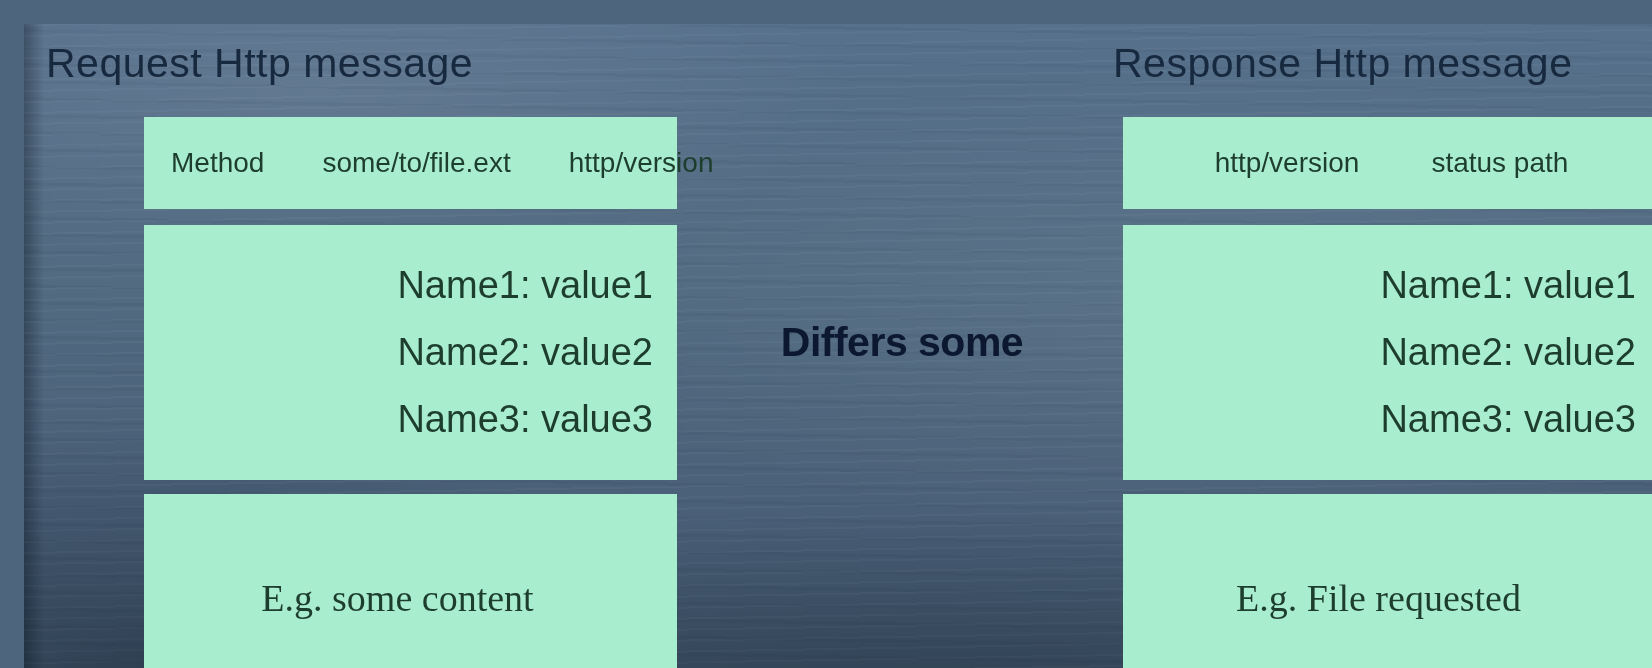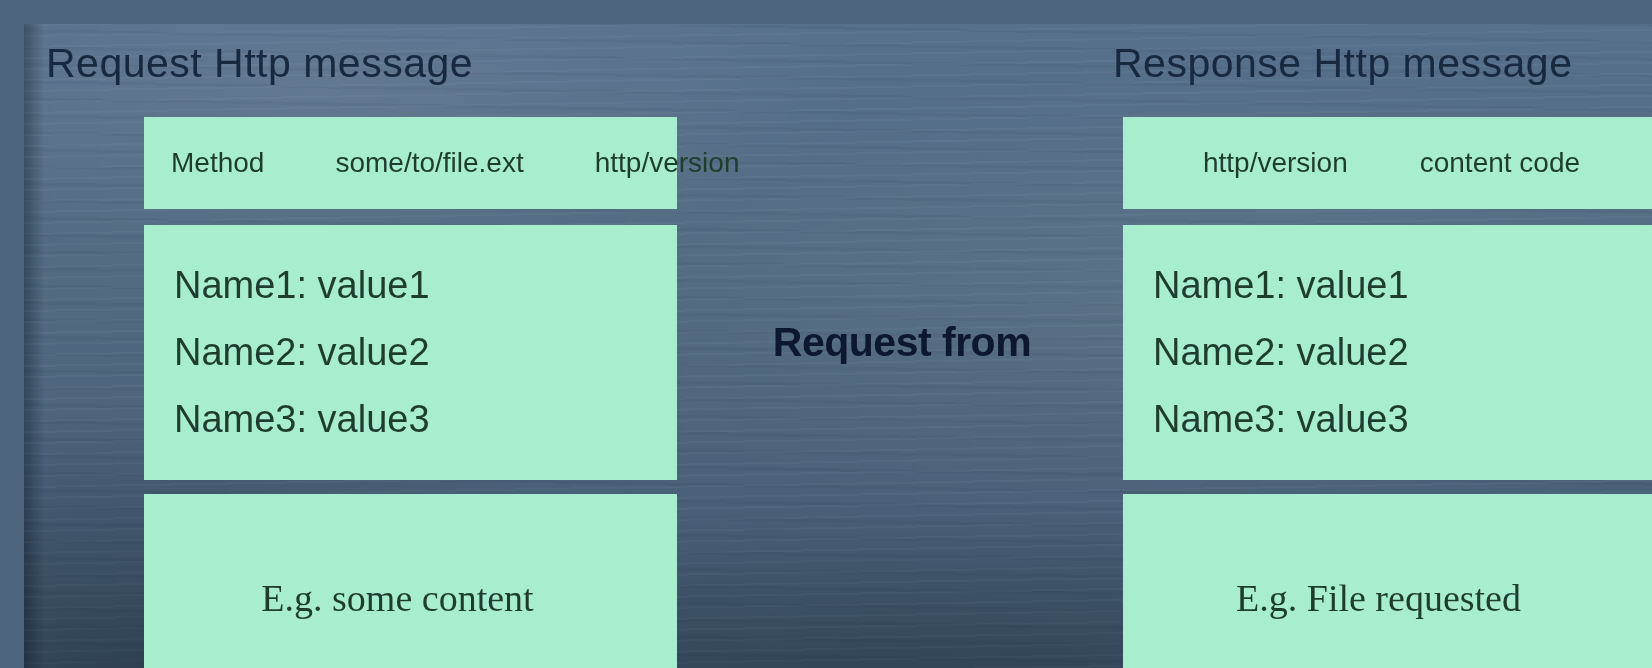--- a/index.html
+++ b/index.html
@@ -41,32 +41,33 @@
     left: 0;
     width: 100%;
     background: var(--box-fill, #a9edcf);
     color: var(--box-text, #1e3e2d);
     display: flex;
   }
   .box.start-line {
     top: 93px; height: 92px;
     align-items: center;
     font-size: 28px;
-    gap: 47px;
+    gap: 34px;
   }
   .col.request .box.start-line  { justify-content: flex-start; padding-left: 15px; }
   .col.response .box.start-line { justify-content: center; gap: 48px; }
 
   .box.headers {
     top: 201px; height: 255px;
     flex-direction: column;
     justify-content: center;
     padding-left: 18px;
     font-size: 38px;
     line-height: 43px;
+    align-items: flex-end;
   }
   .box.body-box {
     top: 470px; height: 208px;
     align-items: center;
     justify-content: center;
     font-size: 38px;
     font-family: Liberation Serif, serif;
   }
   .box.body-box span { display: inline-block; transform: translateX(-13px); }
 
@@ -99,26 +100,26 @@
     <div class="box headers">
       <div>Name1: value1</div>
       <div>Name2: value2</div>
       <div>Name3: value3</div>
     </div>
     <div class="box body-box">
       <span>E.g. some content</span>
     </div>
   </div>
 
-  <div class="differs">Request from</div>
+  <div class="differs">Differs some</div>
 
   <div class="col response">
     <div class="box start-line">
       <span>http/version</span>
-      <span>content code</span>
+      <span>status path</span>
     </div>
     <div class="box headers">
       <div>Name1: value1</div>
       <div>Name2: value2</div>
       <div>Name3: value3</div>
     </div>
     <div class="box body-box">
       <span>E.g. File requested</span>
     </div>
   </div>

